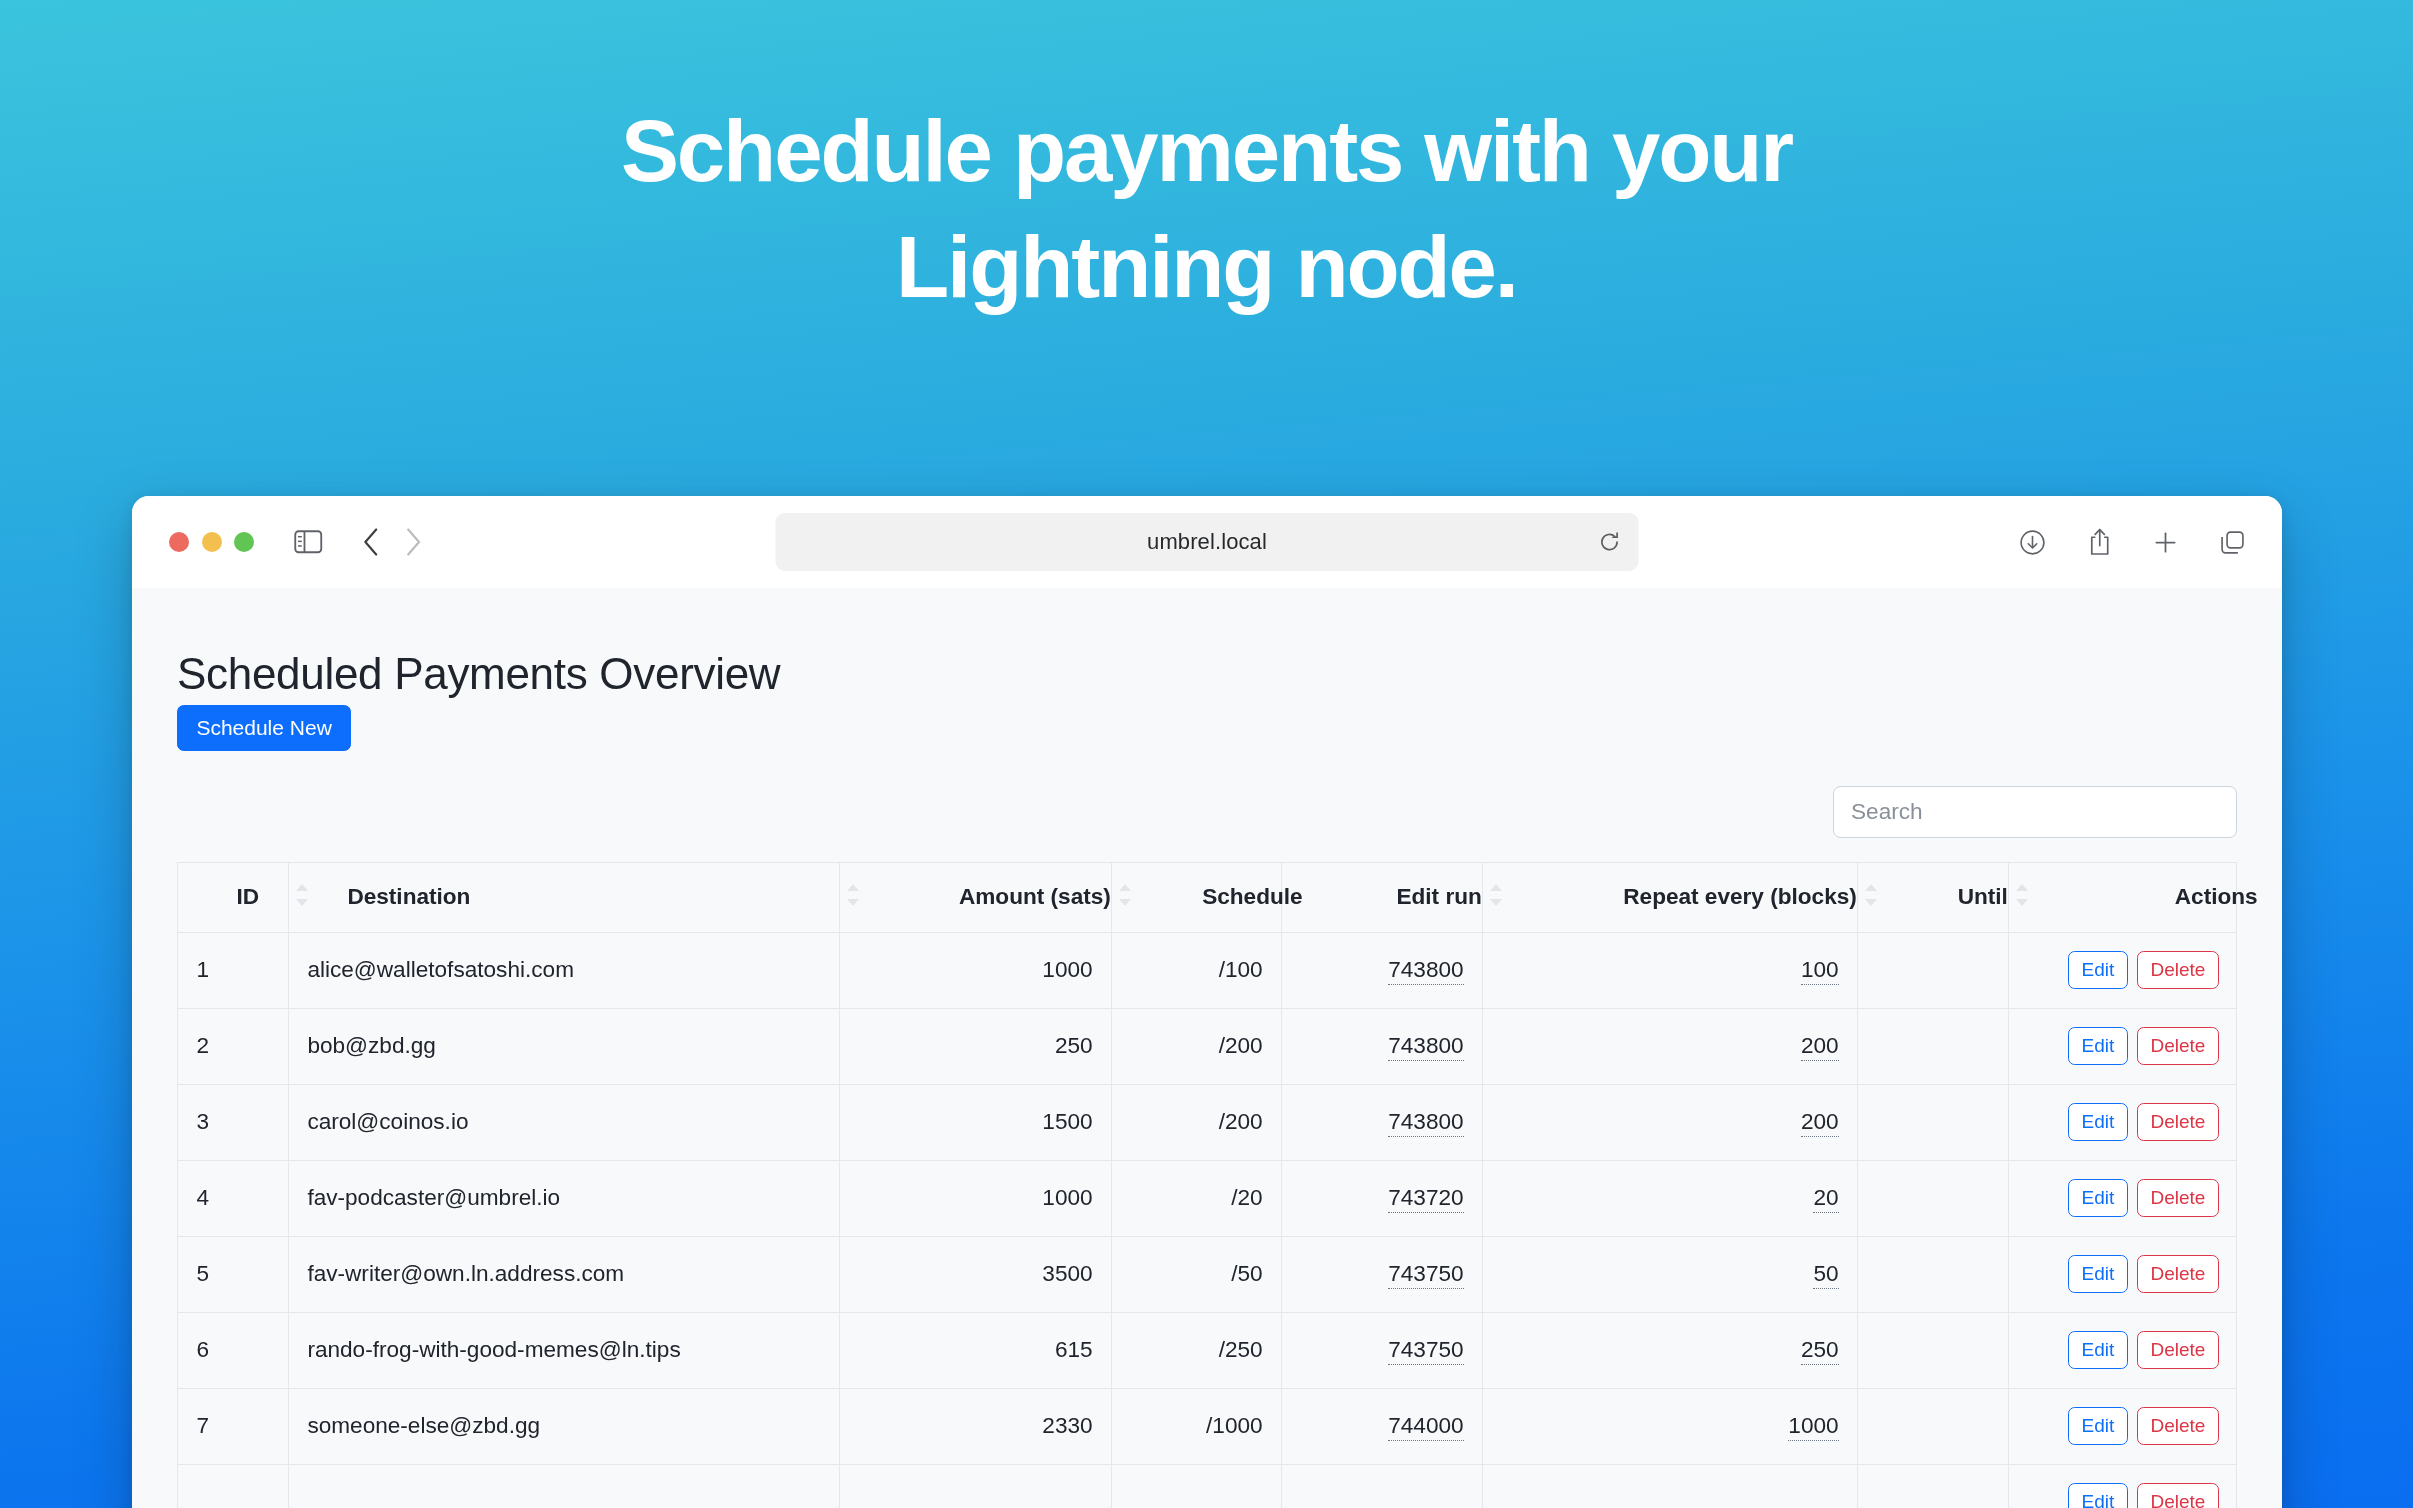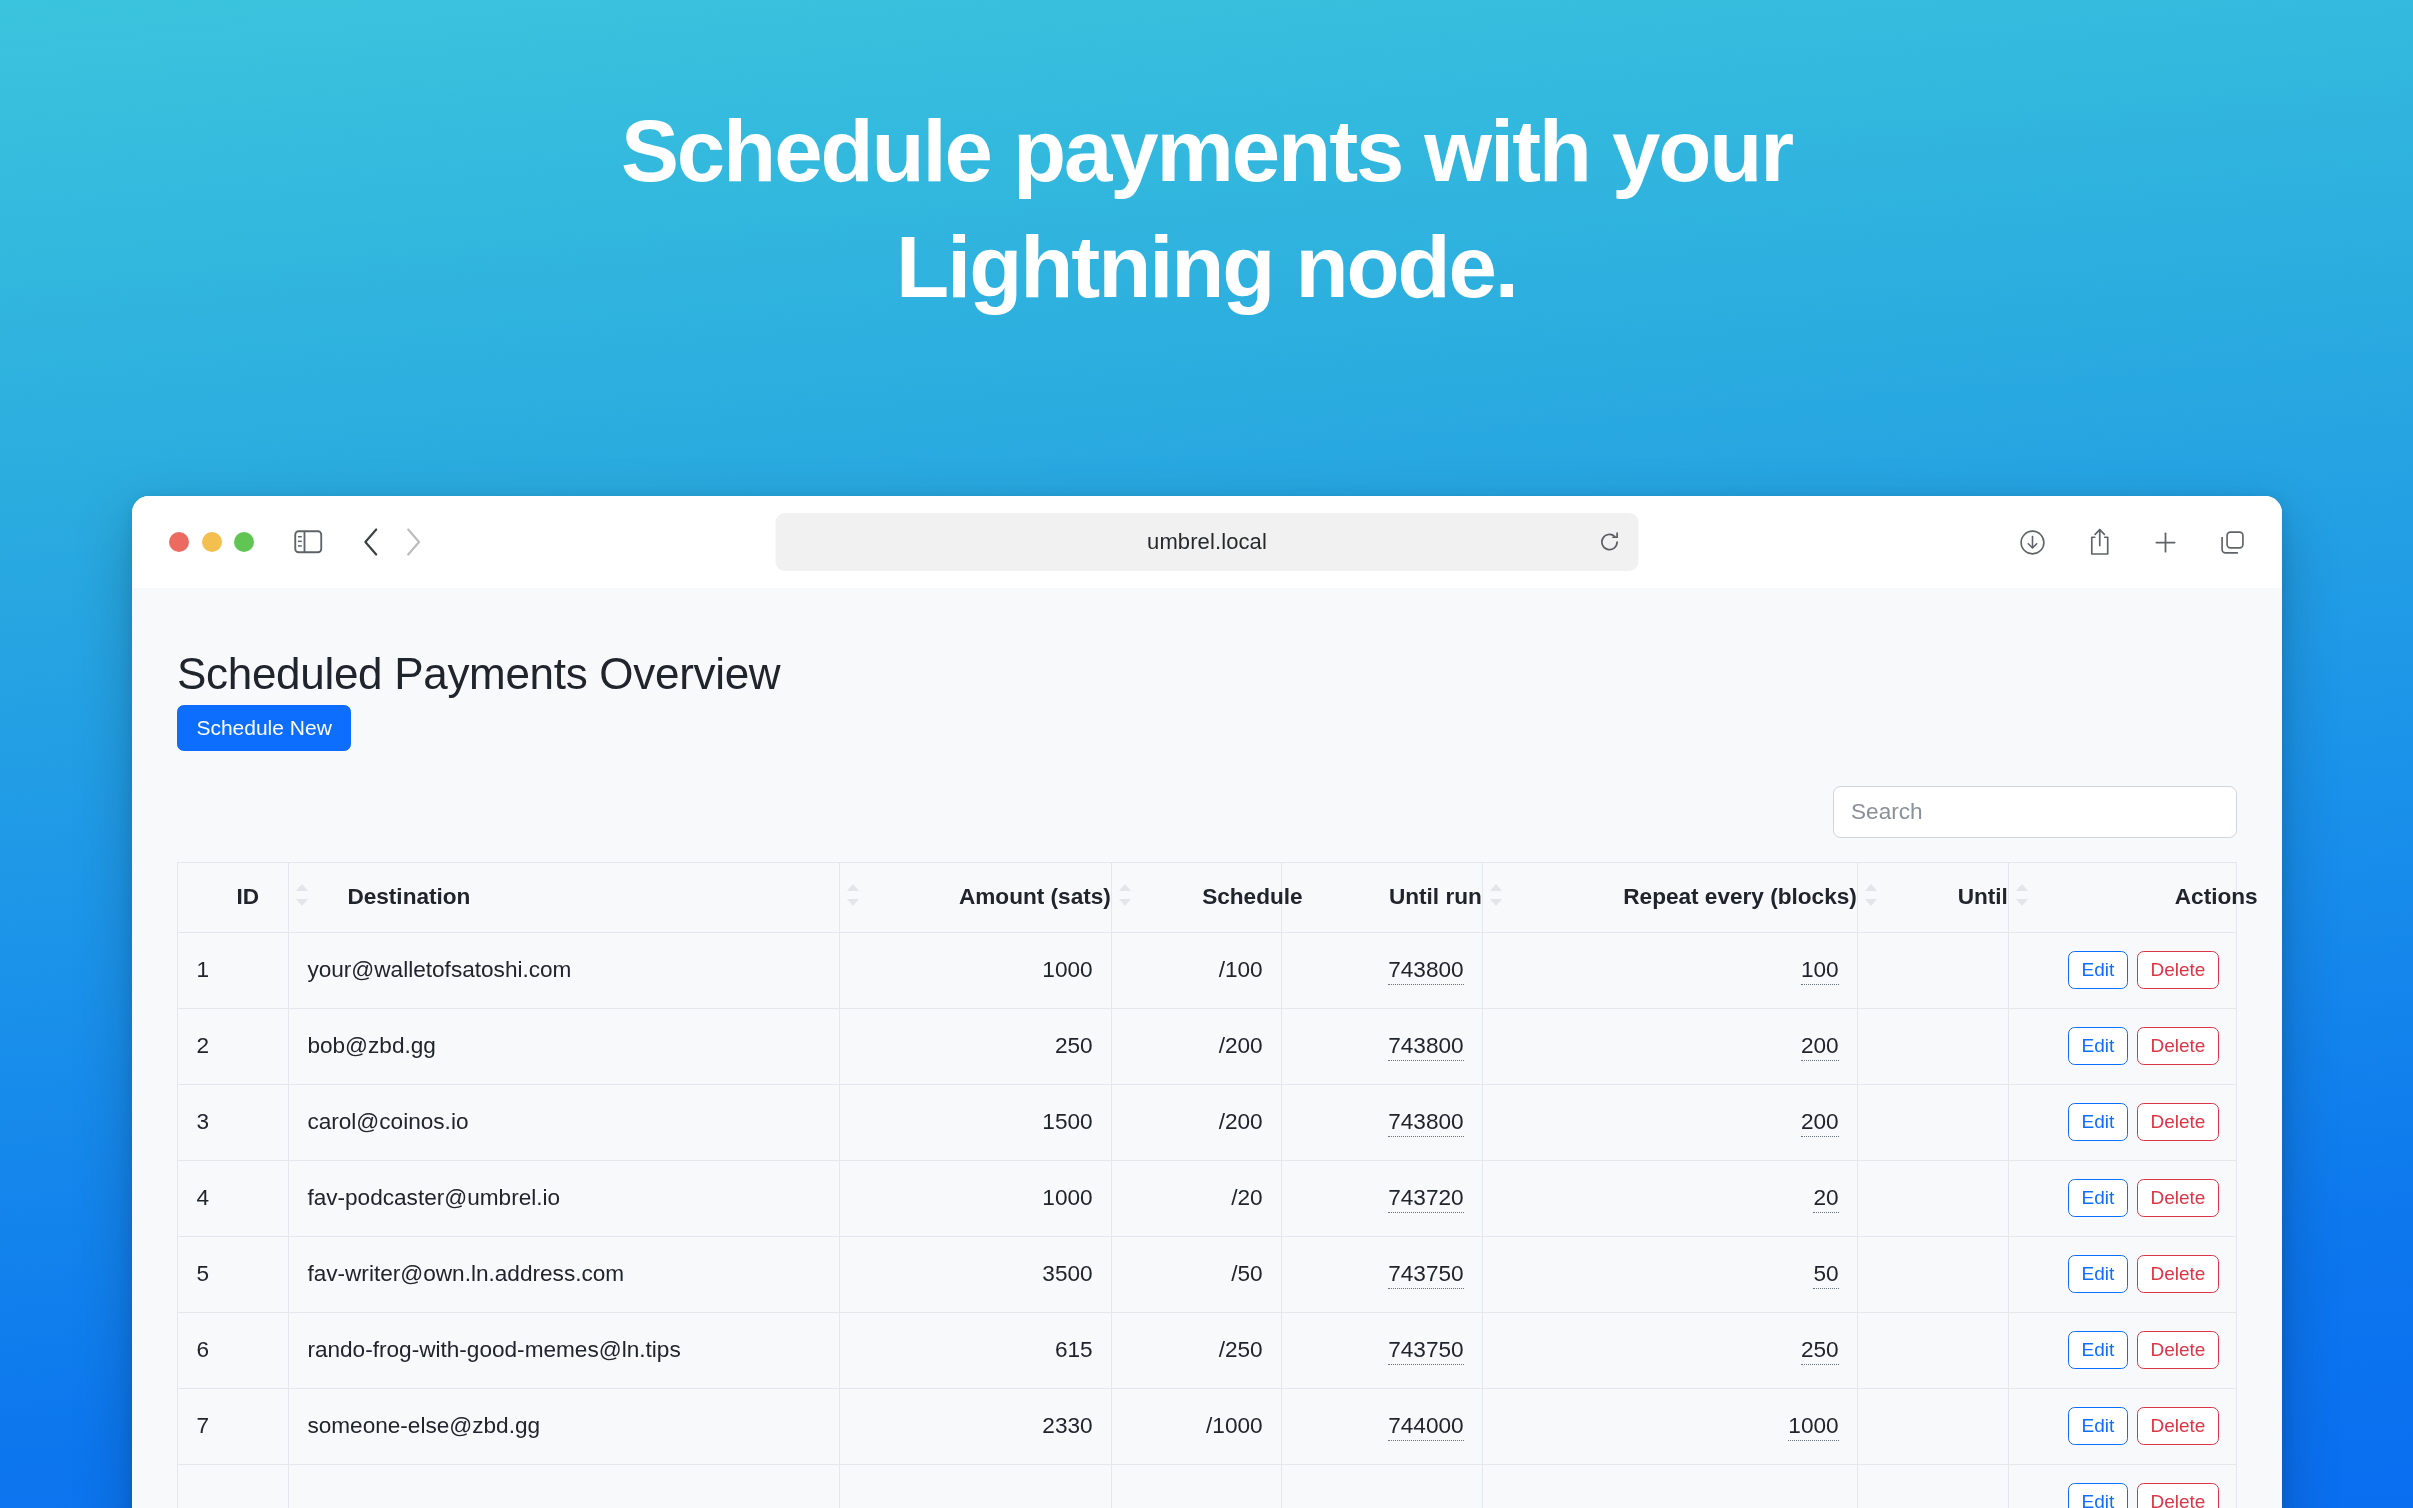--- a/index.html
+++ b/index.html
@@ -371,21 +371,21 @@
                   <span class="sort-ico"></span>
                 </div>
               </th>
               <th>
                 <div class="th-inner only-right">
                   <span class="th-label">Schedule</span>
                 </div>
               </th>
               <th>
                 <div class="th-inner right">
-                  <span class="th-label">Until run</span>
+                  <span class="th-label">Edit run</span>
                   <span class="sort-ico"></span>
                 </div>
               </th>
               <th>
                 <div class="th-inner right">
                   <span class="th-label">Repeat every (blocks)</span>
                   <span class="sort-ico"></span>
                 </div>
               </th>
               <th>
@@ -397,21 +397,21 @@
               <th>
                 <div class="th-inner only-right">
                   <span class="th-label">Actions</span>
                 </div>
               </th>
             </tr>
           </thead>
           <tbody id="tbody">
               <tr>
                 <td>1</td>
-                <td>your@walletofsatoshi.com</td>
+                <td>alice@walletofsatoshi.com</td>
                 <td class="right">1000</td>
                 <td class="right">/100</td>
                 <td class="right"><span class="dotted">743800</span></td>
                 <td class="right"><span class="dotted">100</span></td>
                 <td class="right"></td>
                 <td class="actions-cell">
                   <div class="actions-wrap">
                     <button class="btn-sm btn-edit">Edit</button>
                     <button class="btn-sm btn-delete">Delete</button>
                   </div>

